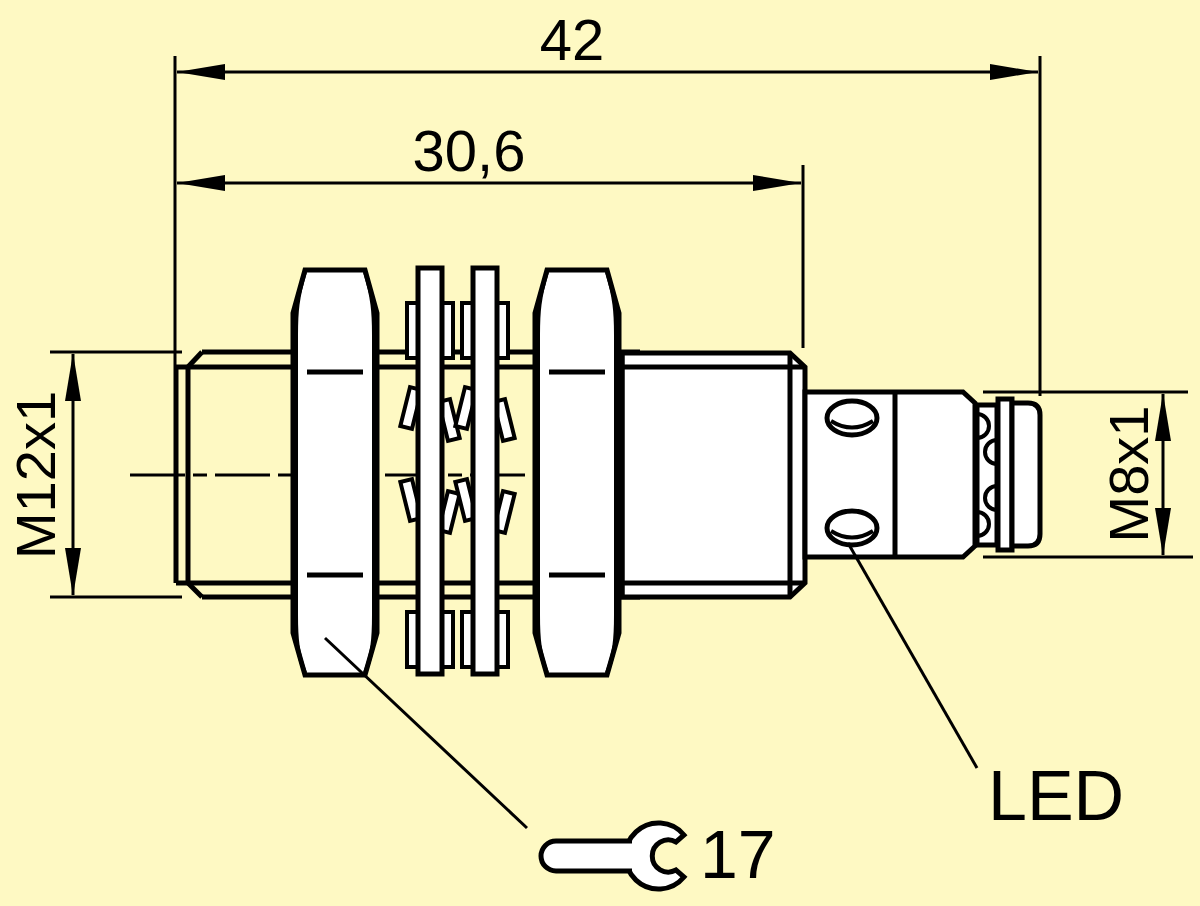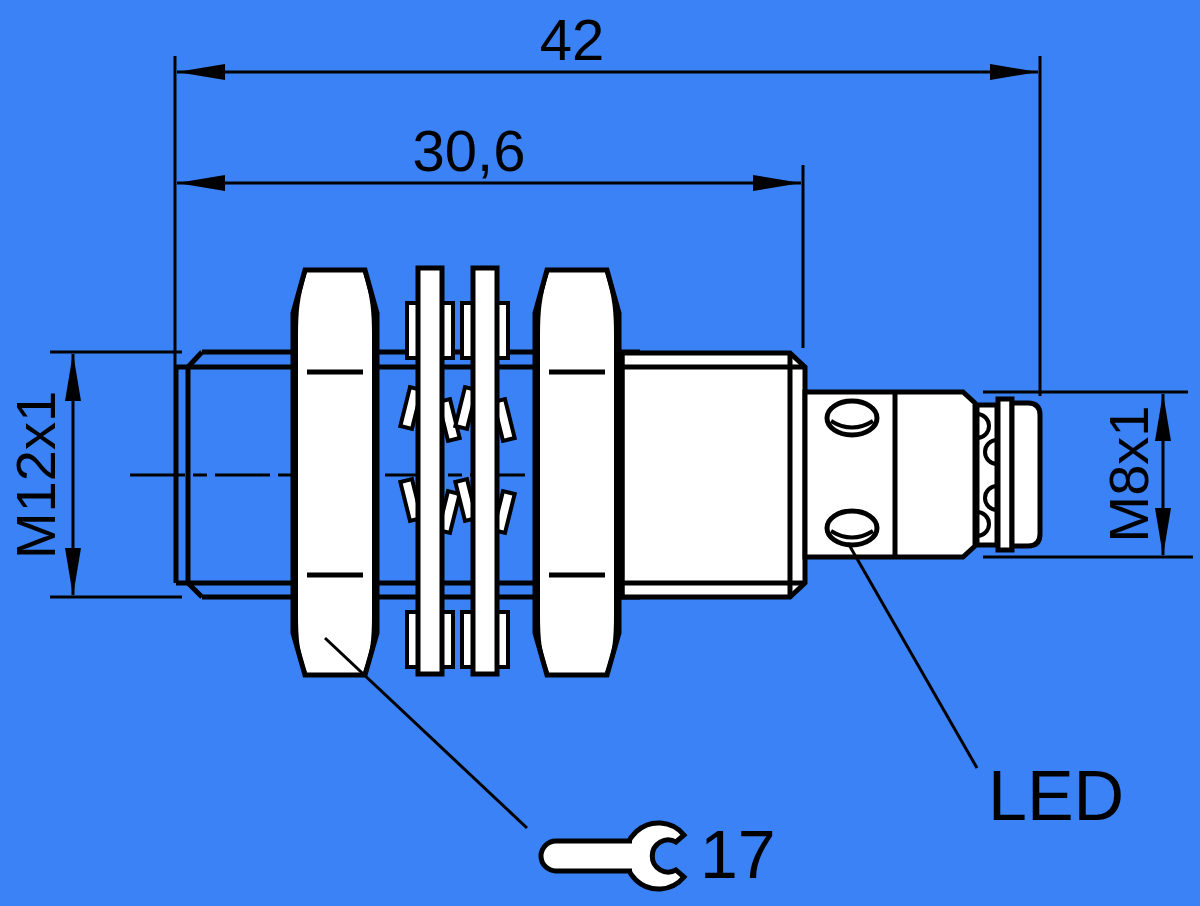--- a/index.html
+++ b/index.html
@@ -4,21 +4,21 @@
 <style>
   html, body {
     margin: 0;
     padding: 0;
     background: #ffffff;
   }
   .stage {
     position: relative;
     width: 1200px;
     height: 906px;
-    background: #3b82f6;
+    background: #fef9c3;
     overflow: hidden;
     font-family: "Liberation Sans", sans-serif;
   }
   svg text {
     font-family: "Liberation Sans", sans-serif;
     fill: #000000;
   }
   .dim-text  { font-size: 58px; }
   .dim-text-rot { font-size: 56px; }
   .callout-text { font-size: 70px; }

